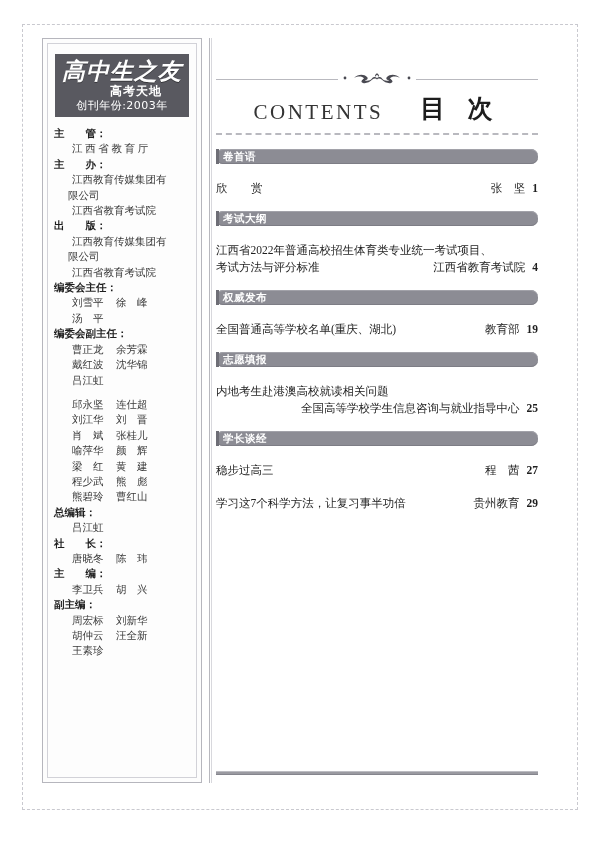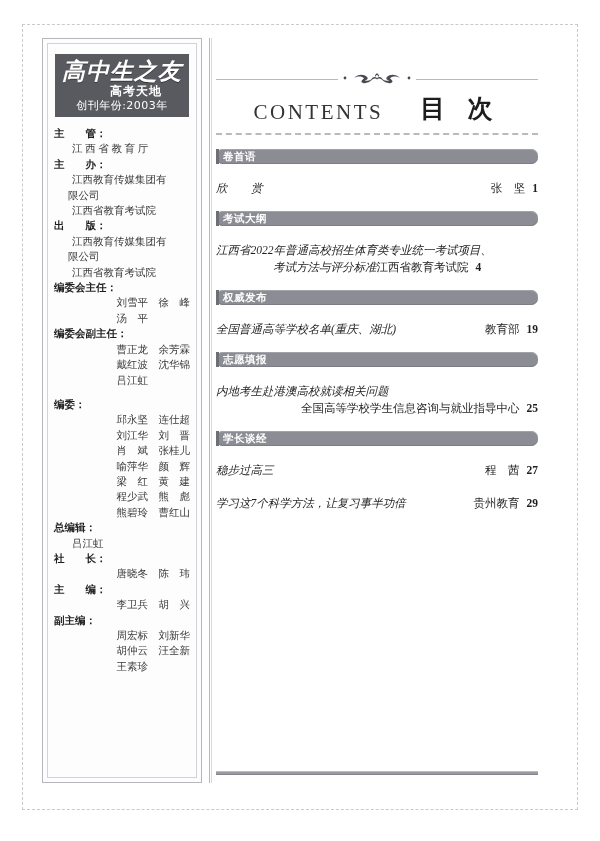--- a/index.html
+++ b/index.html
@@ -102,21 +102,20 @@
   .imp-value {
     padding-left: 18px;
     color: #3a3a3a;
     white-space: nowrap;
   }
   .imp-value.nopad { padding-left: 14px; }
   .imp-pair {
     padding-left: 18px;
     color: #3a3a3a;
     white-space: nowrap;
-    text-align: right;
   }
   .imp-pair .c2 { display: inline-block; min-width: 42px; }
   .imp-pair .c1 { display: inline-block; min-width: 44px; }
   .gap { height: 9px; }
 
   
   .vdiv {
     position: absolute;
     left: 209px;
     top: 38px;
@@ -213,32 +212,32 @@
     font-size: 11.5px;
     line-height: 17px;
     color: #1f1f1f;
   }
   .entry-row {
     display: flex;
     justify-content: space-between;
     align-items: baseline;
     white-space: nowrap;
   }
-  .entry-title { letter-spacing: 0px; font-style: italic; }
+  .entry-title { letter-spacing: 0px; }
   .entry-title.sp { letter-spacing: 6px; }
   .entry-meta { text-align: right; }
   .entry-author { letter-spacing: 0px; }
   .entry-page {
     font-family: "Liberation Serif", serif;
     font-weight: bold;
     margin-left: 7px;
   }
   .entry-line2 {
     display: flex;
-    justify-content: center;
+    justify-content: space-between;
     align-items: baseline;
     white-space: nowrap;
   }
   .entry-credit-right {
     text-align: right;
     white-space: nowrap;
   }
 
   .bottom-rule {
     position: absolute;
@@ -278,21 +277,20 @@
           <div class="imp-value nopad">限公司</div>
           <div class="imp-value">江西省教育考试院</div>
           <div class="imp-label">编委会主任：</div>
           <div class="imp-pair"><span class="c1">刘雪平</span><span class="c2">徐　峰</span></div>
           <div class="imp-pair"><span class="c1">汤　平</span><span class="c2"></span></div>
           <div class="imp-label">编委会副主任：</div>
           <div class="imp-pair"><span class="c1">曹正龙</span><span class="c2">余芳霖</span></div>
           <div class="imp-pair"><span class="c1">戴红波</span><span class="c2">沈华锦</span></div>
           <div class="imp-pair"><span class="c1">吕江虹</span><span class="c2"></span></div>
           <div class="gap"></div>
-          <div class="imp-label">编委：</div>
           <div class="imp-pair"><span class="c1">邱永坚</span><span class="c2">连仕超</span></div>
           <div class="imp-pair"><span class="c1">刘江华</span><span class="c2">刘　晋</span></div>
           <div class="imp-pair"><span class="c1">肖　斌</span><span class="c2">张桂儿</span></div>
           <div class="imp-pair"><span class="c1">喻萍华</span><span class="c2">颜　辉</span></div>
           <div class="imp-pair"><span class="c1">梁　红</span><span class="c2">黄　建</span></div>
           <div class="imp-pair"><span class="c1">程少武</span><span class="c2">熊　彪</span></div>
           <div class="imp-pair"><span class="c1">熊碧玲</span><span class="c2">曹红山</span></div>
           <div class="imp-label">总编辑：</div>
           <div class="imp-value">吕江虹</div>
           <div class="imp-label">社　　长：</div>

